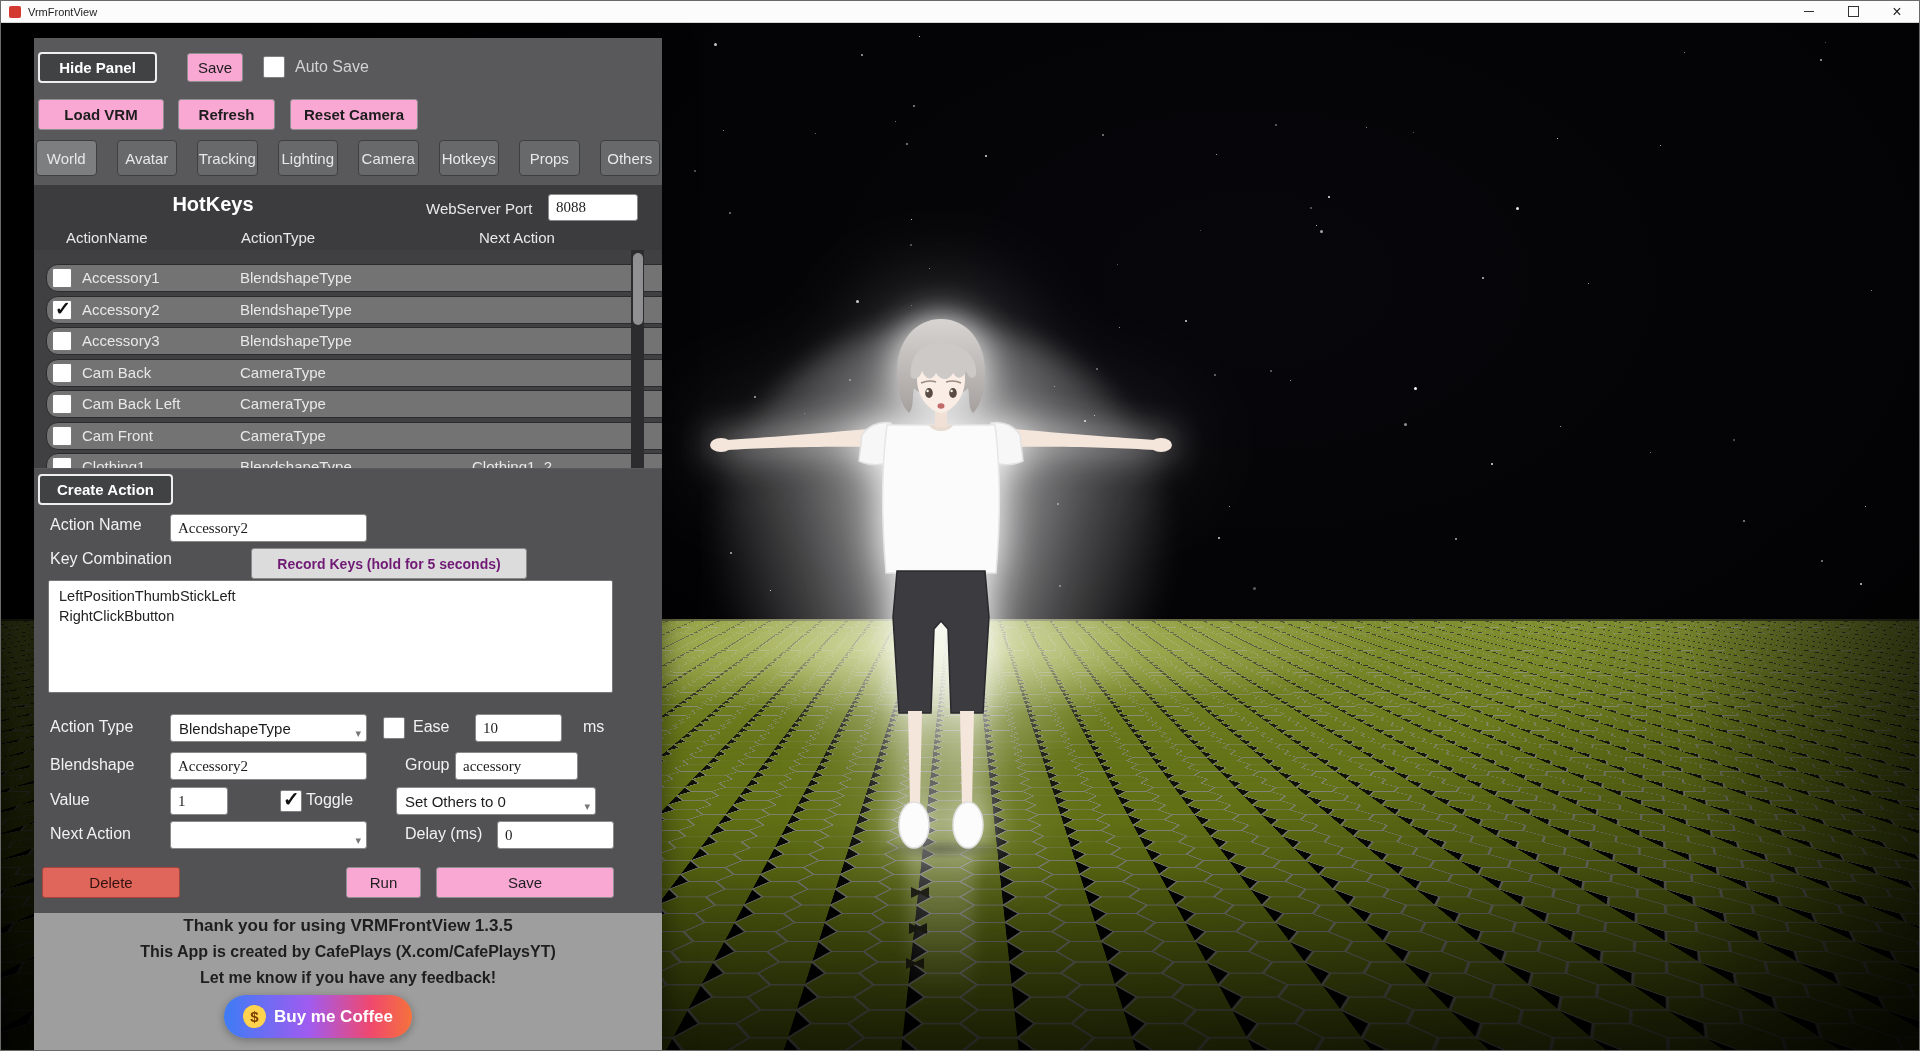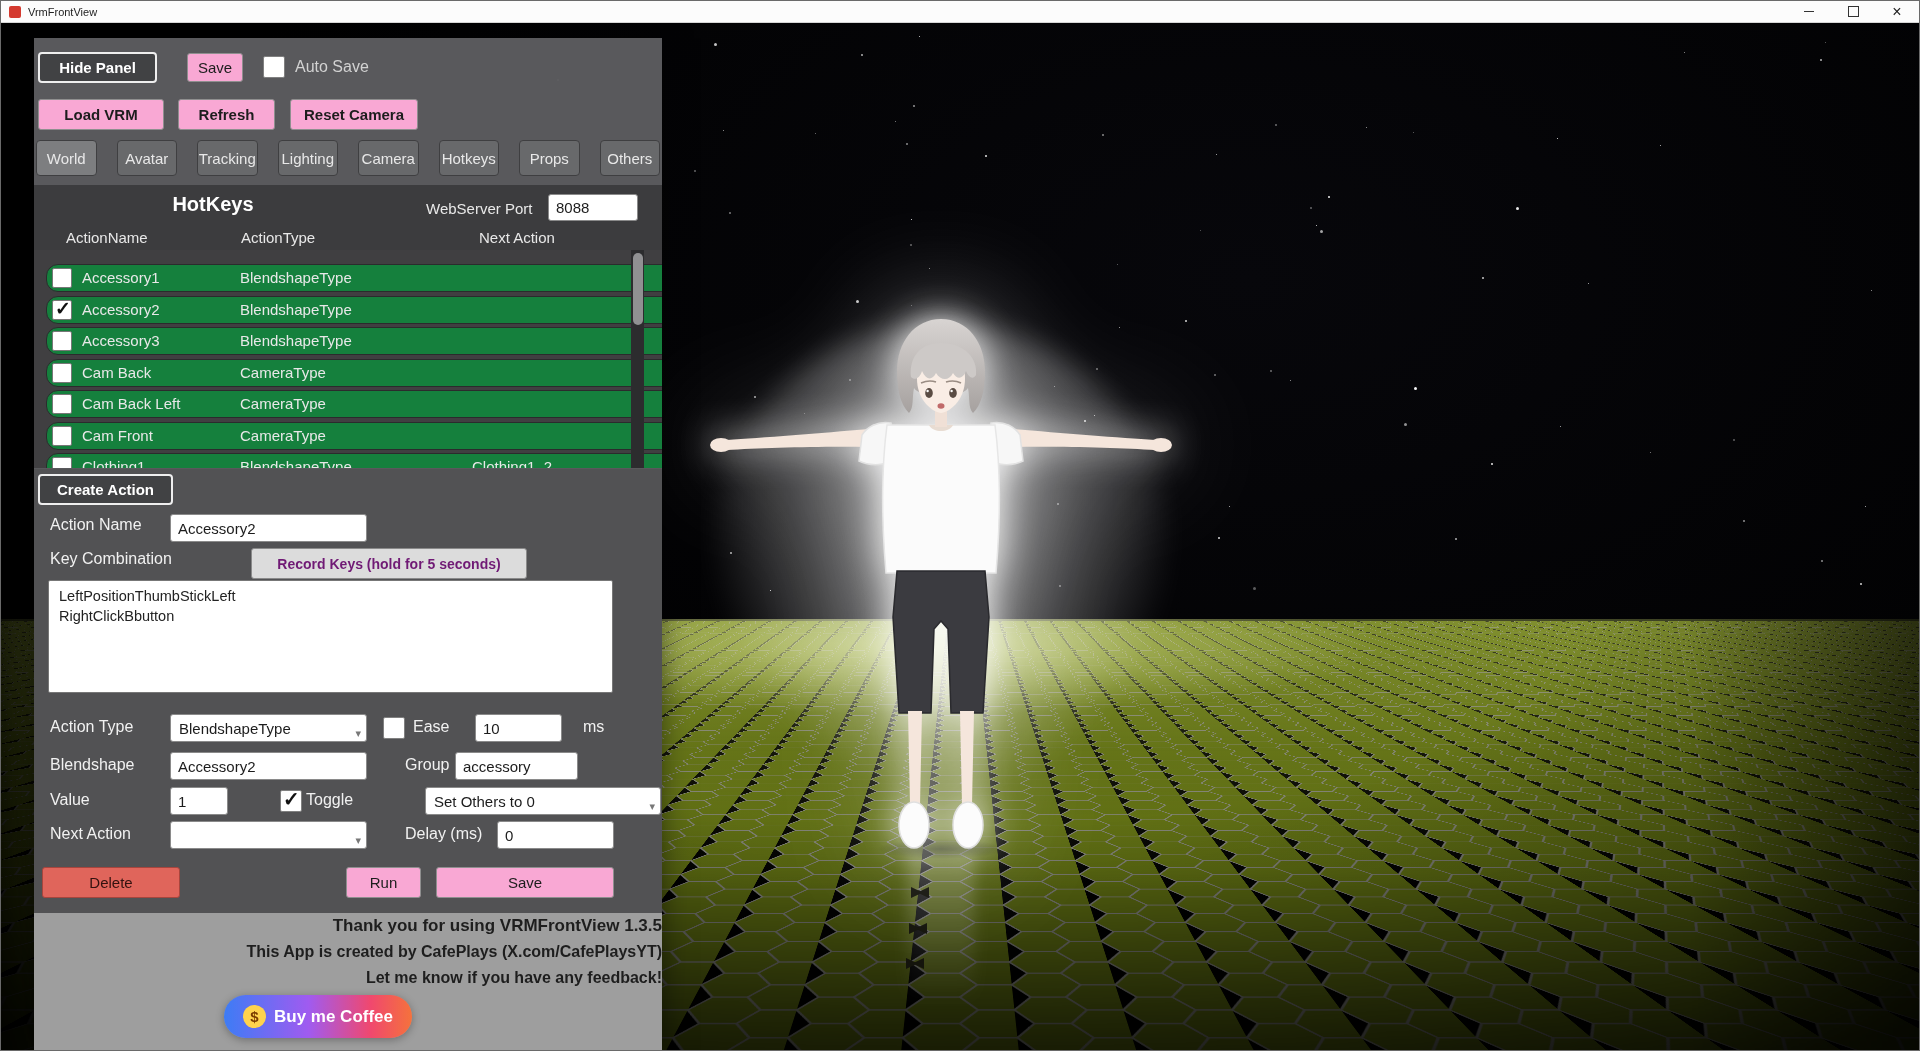--- a/index.html
+++ b/index.html
@@ -48,49 +48,49 @@
   .refresh{left:144px;top:61px;width:97px;height:31px}
   .reset-cam{left:256px;top:61px;width:128px;height:31px}
 
   .tabs{position:absolute;left:2px;top:102px;right:2px;height:36px;display:flex;gap:20px}
   .tab{flex:1;background:#68696b;border:1px solid #3f3f41;border-radius:4px;color:#e8e8e8;font-size:15px;display:flex;align-items:center;justify-content:center;cursor:default}
   .tab.first{background:#7d7e80}
 
   .hk-band{position:absolute;left:0;top:147px;width:100%;height:43px;background:#3c3c3e}
   .hk-title{position:absolute;left:104px;top:155px;width:150px;text-align:center;color:#fff;font-size:20px;font-weight:bold}
   .port-label{position:absolute;left:392px;top:162px;color:#e9e9e9;font-size:15px}
-  .tinput{position:absolute;height:28px;background:#fff;border:1px solid #8a8a8a;border-radius:3px;font-size:15px;color:#1c1c1c;padding:0 7px;font-family:Liberation Sans, sans-serif}
+  .tinput{position:absolute;height:28px;background:#fff;border:1px solid #8a8a8a;border-radius:3px;font-size:15px;color:#1c1c1c;padding:0 7px;font-family:Liberation Serif, serif}
   .port-input{left:514px;top:156px;width:90px;height:27px}
 
   .hk-header{position:absolute;left:0;top:190px;width:100%;height:22px;background:#3c3c3e;color:#e8e8e8;font-size:15px}
   .hk-header span{position:absolute;top:1px}
   .col-name{left:32px}.col-type{left:207px}.col-next{left:445px}
   .hk-body{position:absolute;left:0;top:212px;width:100%;height:218px;background:#403f41;overflow:hidden;padding:14px 0 0 12px}
-  .hk-row{position:relative;width:632px;height:28px;margin-bottom:3.5px;background:#15803d;border:1px solid #2b2b2d;border-radius:12px}
+  .hk-row{position:relative;width:632px;height:28px;margin-bottom:3.5px;background:#737373;border:1px solid #2b2b2d;border-radius:12px}
   .hk-check{position:absolute;left:5px;top:3px;width:20px;height:20px;background:#fff;border:1px solid #777;border-radius:2px}
   .hk-check.checked::after{content:"✓";position:absolute;left:2px;top:-4px;font-size:19px;font-weight:bold;color:#111}
   .hk-row span.cell{position:absolute;top:4px;font-size:15px;color:#e8e8e8}
   .hk-name{left:35px}.hk-type{left:193px}.hk-next{left:425px}
   .hk-scroll{position:absolute;right:18px;top:212px;width:13px;height:218px;background:#2c2c2e}
   .hk-thumb{position:absolute;left:1.5px;top:3px;width:10px;height:72px;background:#909092;border-radius:5px}
 
   .form-area{position:absolute;left:0;top:431px;width:100%;height:444px;background:#525254}
   .create-action{left:4px;top:436px;width:135px;height:31px}
   .flabel{position:absolute;color:#f1f1f1;font-size:16px}
   .fselect{position:absolute;height:28px;background:#fff;border:1px solid #8a8a8a;border-radius:3px;font-size:15px;color:#1c1c1c;display:flex;align-items:center;padding:0 22px 0 8px}
   .chev{position:absolute;right:5px;top:8px}
   .chev::after{content:"▾";color:#787878;font-size:11px}
   .record-btn{left:217px;top:510px;width:276px;height:31px;background:#dcdcdc;border:1px solid #8a8a8a;border-radius:3px;color:#701a75;font-size:14px;font-weight:bold}
   .key-area{position:absolute;left:14px;top:542px;width:565px;height:113px;background:#fff;border:1px solid #777;border-radius:2px;font-family:inherit;font-size:14.5px;color:#222;line-height:1.35;padding:6px 10px;resize:none}
   .delete-btn{left:8px;top:829px;width:138px;height:31px;background:#e0655b;border:1px solid #a8453d;border-radius:3px;color:#33120f;font-size:15px}
   .run-btn{left:312px;top:829px;width:75px;height:31px}
   .save-btn{left:402px;top:829px;width:178px;height:31px}
 
   .footer{position:absolute;left:0;top:875px;width:100%;bottom:0;background:#9e9e9e}
-  .footer .fl{position:absolute;left:0;width:100%;text-align:right;color:#1e1e1e;font-weight:bold}
+  .footer .fl{position:absolute;left:0;width:100%;text-align:center;color:#1e1e1e;font-weight:bold}
   .fl1{top:3px;font-size:17px}.fl2{top:30px;font-size:16px}.fl3{top:56px;font-size:16px}
   .coffee{position:absolute;left:190px;top:82px;width:188px;height:43px;border-radius:22px;display:flex;align-items:center;justify-content:center;gap:8px;color:#fff;font-size:17px;font-weight:bold;box-shadow:0 2px 8px rgba(0,0,0,.3)}
   .coin{width:23px;height:23px;border-radius:50%;background:#ffd34d;color:#7a3b00;font-size:15px;font-weight:bold;display:flex;align-items:center;justify-content:center}
 </style>
 </head>
 <body>
 
 <div id="app">
 
   <div class="scene">
@@ -372,21 +372,21 @@
 
     <span class="flabel" style="left:16px;top:718px">Blendshape</span>
     <input class="tinput" style="left: 136px; top: 714px; width: 197px;" value="Accessory2">
     <span class="flabel" style="left:371px;top:718px">Group</span>
     <input class="tinput" style="left: 421px; top: 714px; width: 123px;" value="accessory">
 
     <span class="flabel" style="left:16px;top:753px">Value</span>
     <input class="tinput" style="left: 136px; top: 749px; width: 58px;" value="1">
     <span class="cb checked" style="left:246px;top:752px"></span>
     <span class="flabel" style="left:272px;top:753px">Toggle</span>
-    <div class="fselect" style="left:391px;top:749px;width:236px">
+    <div class="fselect" style="left:362px;top:749px;width:200px">
       <span>Set Others to 0</span>
       <span class="chev"></span>
     </div>
 
     <span class="flabel" style="left:16px;top:787px">Next Action</span>
     <div class="fselect" style="left:136px;top:783px;width:197px">
       <span></span>
       <span class="chev"></span>
     </div>
     <span class="flabel" style="left:371px;top:787px">Delay (ms)</span>

